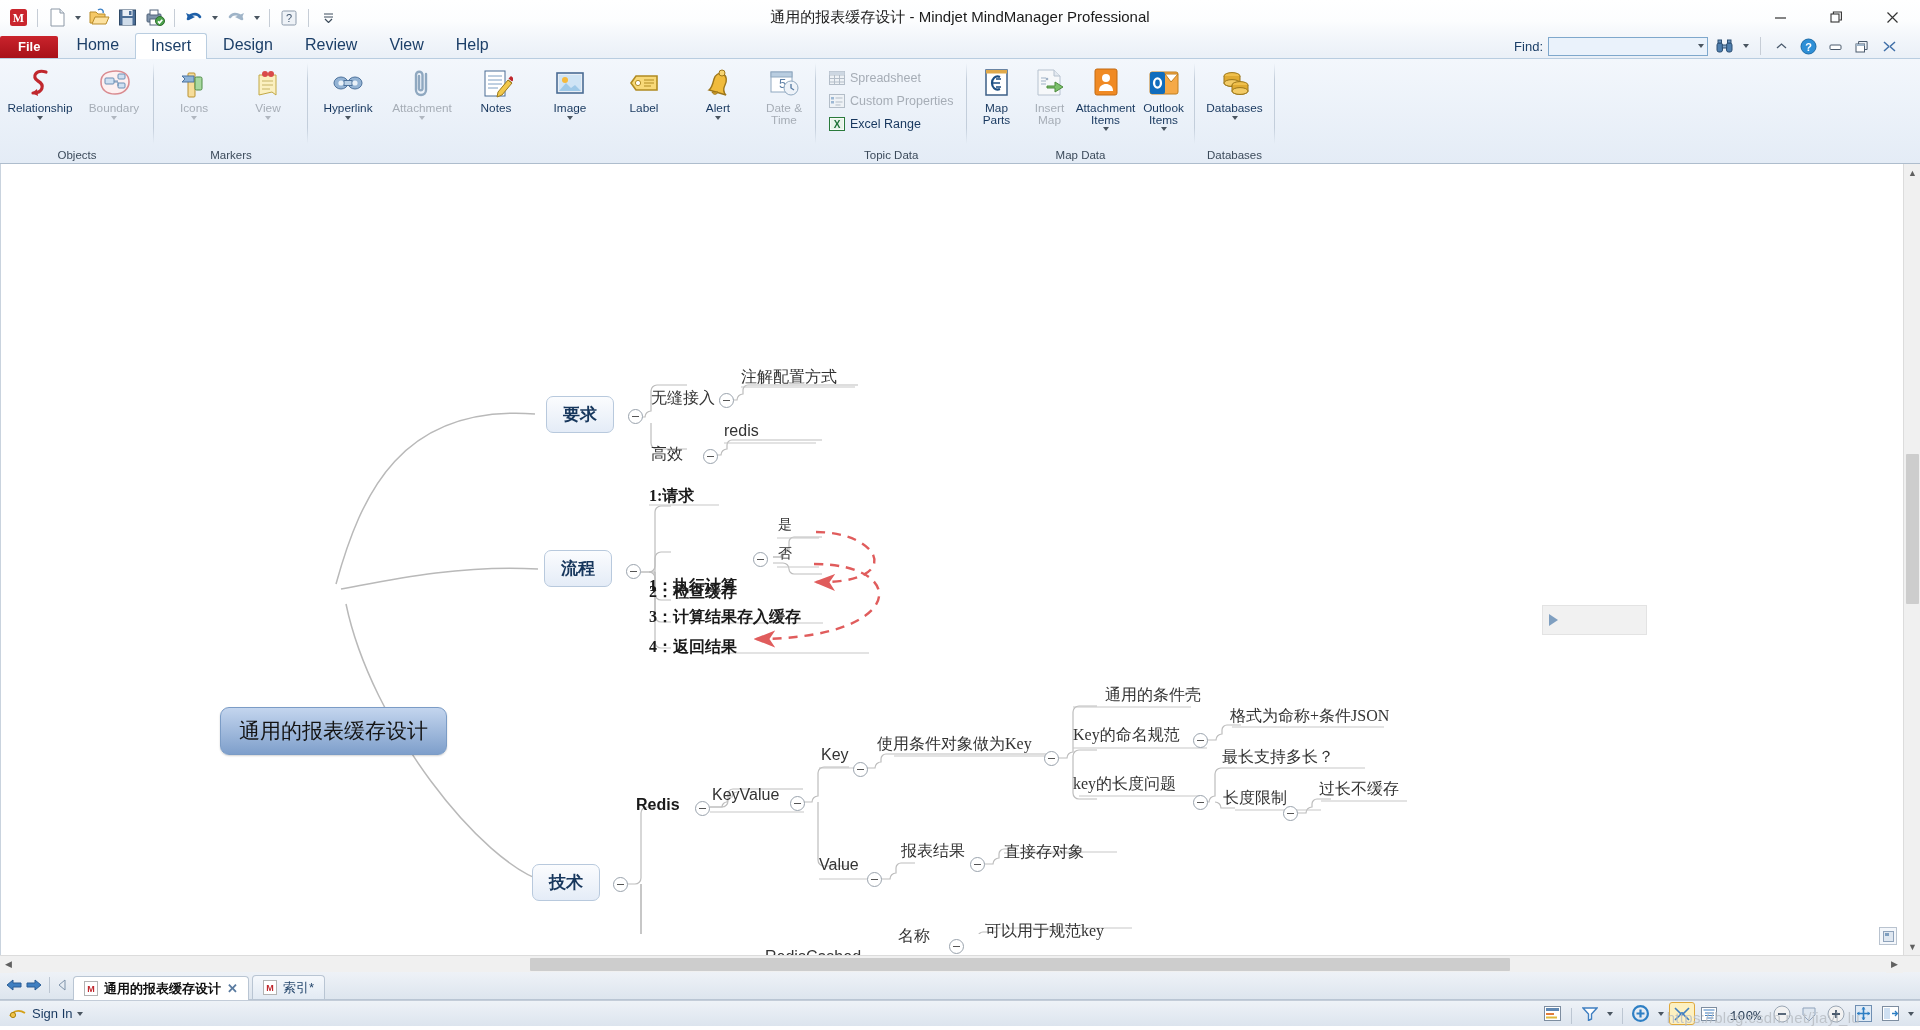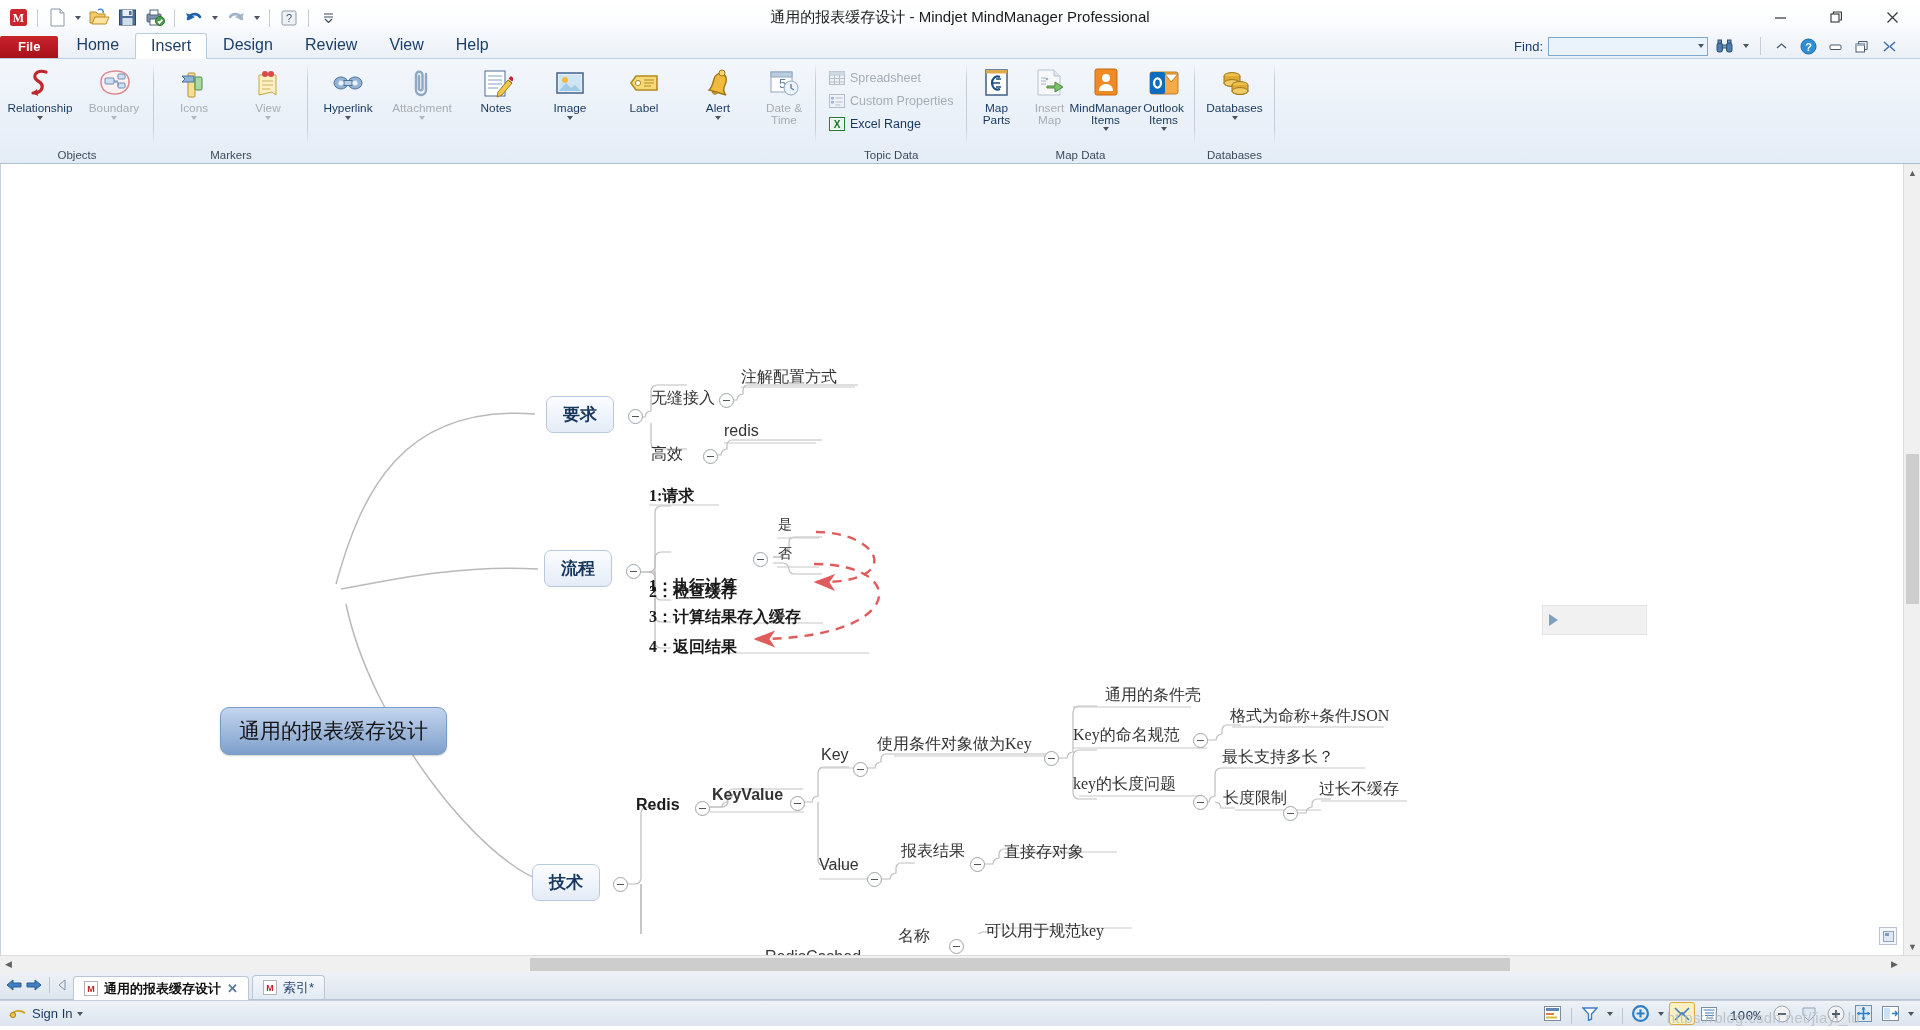--- a/index.html
+++ b/index.html
@@ -532,21 +532,21 @@
         <span class="tx" style="line-height:12px">Insert Map</span>
       </div>
       <div class="bigbtn" style="width:60px">
         <span class="ic">
           <svg width="34" height="34" viewBox="0 0 34 34">
               <rect x="6" y="3" width="22" height="26" rx="2" fill="#f08a24" stroke="#c26a12"></rect>
               <circle cx="17" cy="12" r="4" fill="#fff"></circle>
               <path d="M10 25c0-5 3.5-7 7-7s7 2 7 7z" fill="#fff"></path>
             </svg>
         </span>
-        <span class="tx" style="line-height:12px">MindManager Items</span>
+        <span class="tx" style="line-height:12px">Attachment Items</span>
         <span class="dd caret"></span>
       </div>
       <div class="bigbtn" style="width:56px">
         <span class="ic">
           <svg width="34" height="34" viewBox="0 0 34 34">
               <rect x="3" y="6" width="28" height="22" rx="2" fill="#f5a947" stroke="#c07f1f"></rect>
               <rect x="3" y="6" width="15" height="22" rx="2" fill="#0f6cbd"></rect>
               <ellipse cx="10.5" cy="17" rx="4.6" ry="5.8" fill="#fff"></ellipse>
               <ellipse cx="10.5" cy="17" rx="2.3" ry="3.4" fill="#0f6cbd"></ellipse>
               <path d="M18 8l13 0-7 8z" fill="#fff" stroke="#c07f1f"></path>
@@ -714,21 +714,21 @@
     <div class="mapnode txtnode cn" style="left:777px;top:381px;font-size:14px;">否</div>
     <div class="mapnode txtnode cn bold" style="left:648px;top:412px;">1：执行计算</div>
     <div class="mapnode txtnode cn bold" style="left:648px;top:443px;">3：计算结果存入缓存</div>
     <div class="mapnode txtnode cn bold" style="left:648px;top:473px;">4：返回结果</div>
 
     <div class="mapnode mainnode cn" style="left:531px;top:700px;">技术</div>
     <div class="collapse" style="left:612px;top:713px;"></div>
 
     <div class="mapnode txtnode bold" style="left:635px;top:632px;">Redis</div>
     <div class="collapse" style="left:694px;top:637px;"></div>
-    <div class="mapnode txtnode" style="left:711px;top:622px;font-weight:bold;">KeyValue</div>
+    <div class="mapnode txtnode" style="left:711px;top:622px;">KeyValue</div>
     <div class="collapse" style="left:789px;top:632px;"></div>
 
     <div class="mapnode txtnode" style="left:820px;top:582px;">Key</div>
     <div class="collapse" style="left:852px;top:598px;"></div>
     <div class="mapnode txtnode cn" style="left:876px;top:570px;">使用条件对象做为Key</div>
     <div class="collapse" style="left:1043px;top:587px;"></div>
     <div class="mapnode txtnode cn" style="left:1072px;top:521px;margin-left:32px;">通用的条件壳</div>
     <div class="mapnode txtnode cn" style="left:1072px;top:561px;">Key的命名规范</div>
     <div class="collapse" style="left:1192px;top:569px;"></div>
     <div class="mapnode txtnode cn" style="left:1229px;top:542px;">格式为命称+条件JSON</div>

